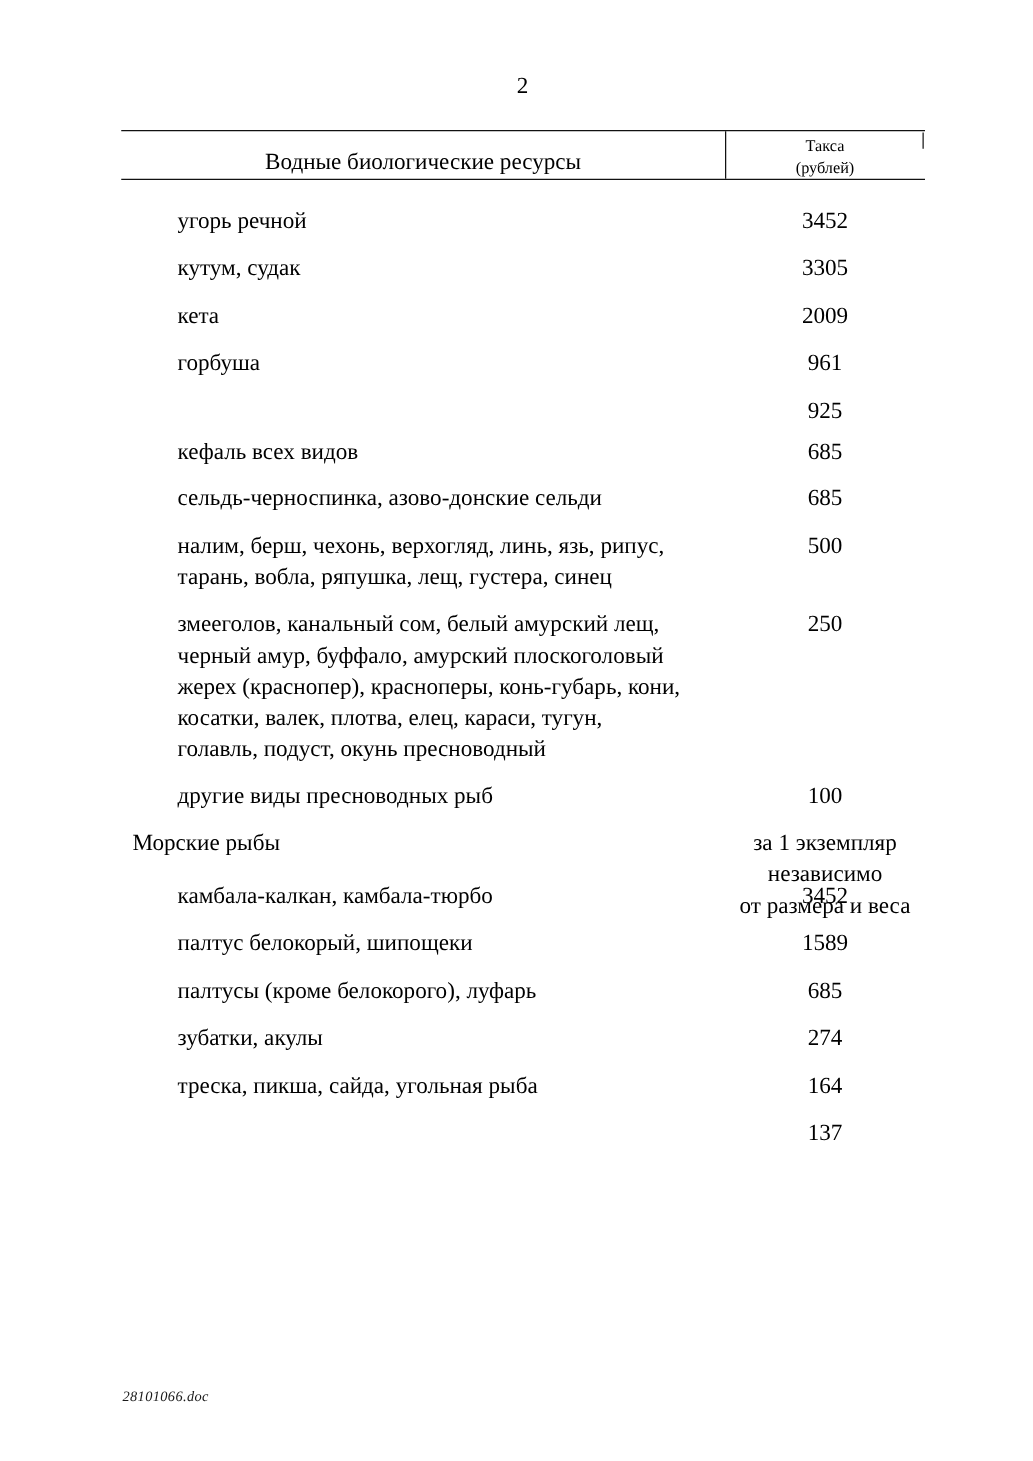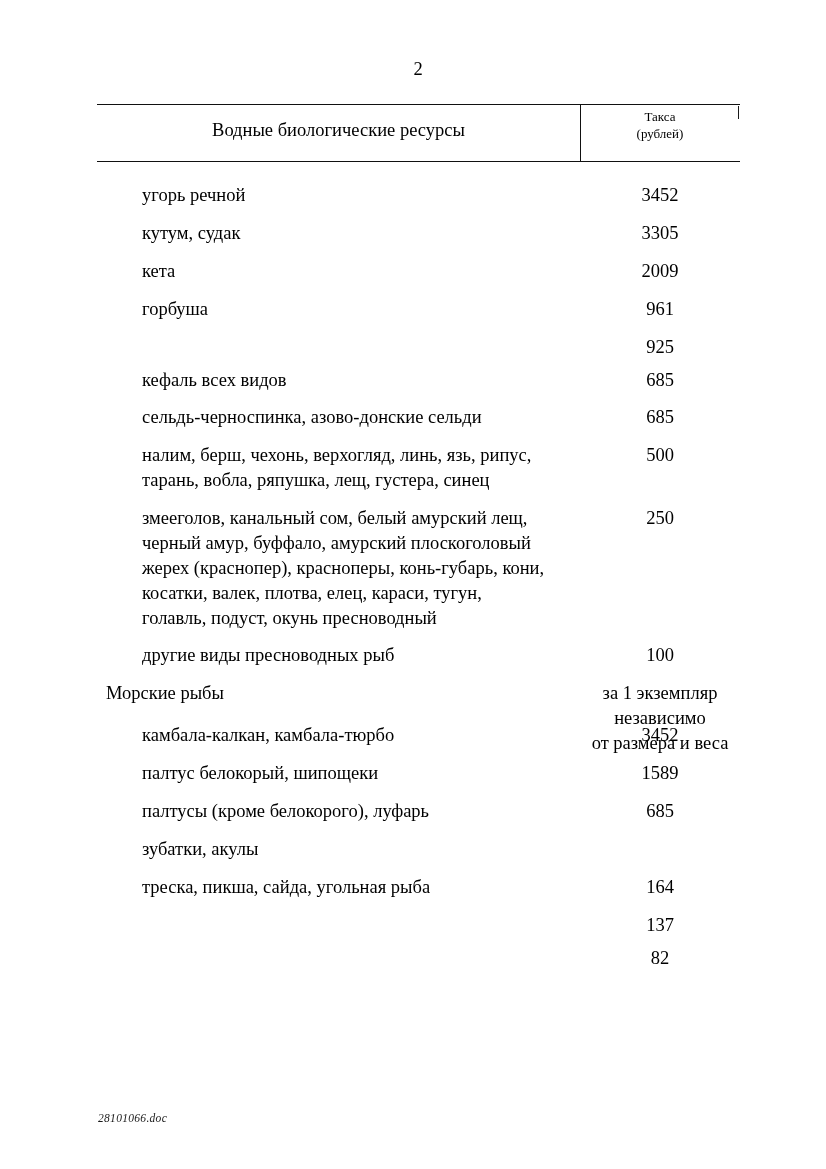--- a/index.html
+++ b/index.html
@@ -31,21 +31,21 @@
   }
   
   .doc-table {
     position: absolute;
     left: 97px;
     top: 104px;
     width: 643px;
   }
   .thead {
     position: relative;
-    height: 58px;
+    height: 40px;
     border-top: 1.6px solid #111;
     border-bottom: 1.6px solid #111;
     box-sizing: border-box;
   }
   .th-divider {
     position: absolute;
     left: 483px;
     top: 0;
     bottom: 0;
     width: 1.3px;
@@ -205,30 +205,30 @@
         <div class="row">
           <span class="row-label">палтус белокорый, шипощеки</span>
           <span class="row-value">1589</span>
         </div>
         <div class="row">
           <span class="row-label">палтусы (кроме белокорого), луфарь</span>
           <span class="row-value">685</span>
         </div>
         <div class="row">
           <span class="row-label">зубатки, акулы</span>
+          <span class="row-value">274</span>
         </div>
         <div class="row">
           <span class="row-label">треска, пикша, сайда, угольная рыба</span>
           <span class="row-value">164</span>
         </div>
         <div class="row">
           <span class="row-value">137</span>
         </div>
         <div class="row">
-          <span class="row-value">82</span>
         </div>
       </div>
 
   </div>
 
   <div class="footer-doc">28101066.doc</div>
 
 </div>
 
 </body></html>

